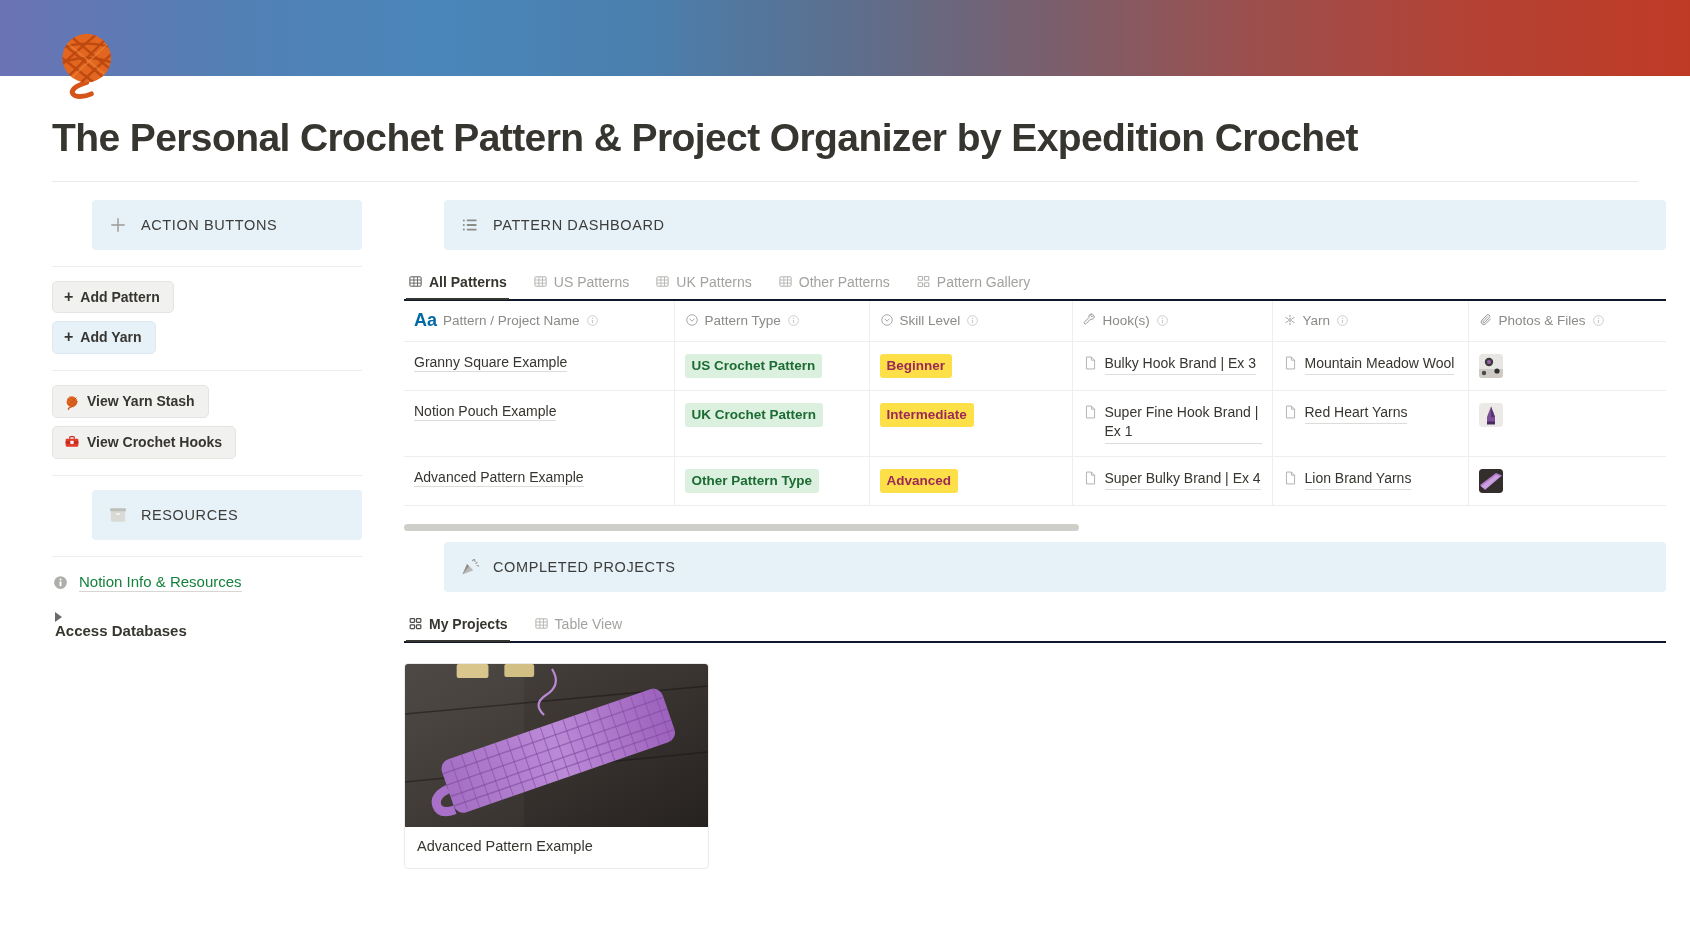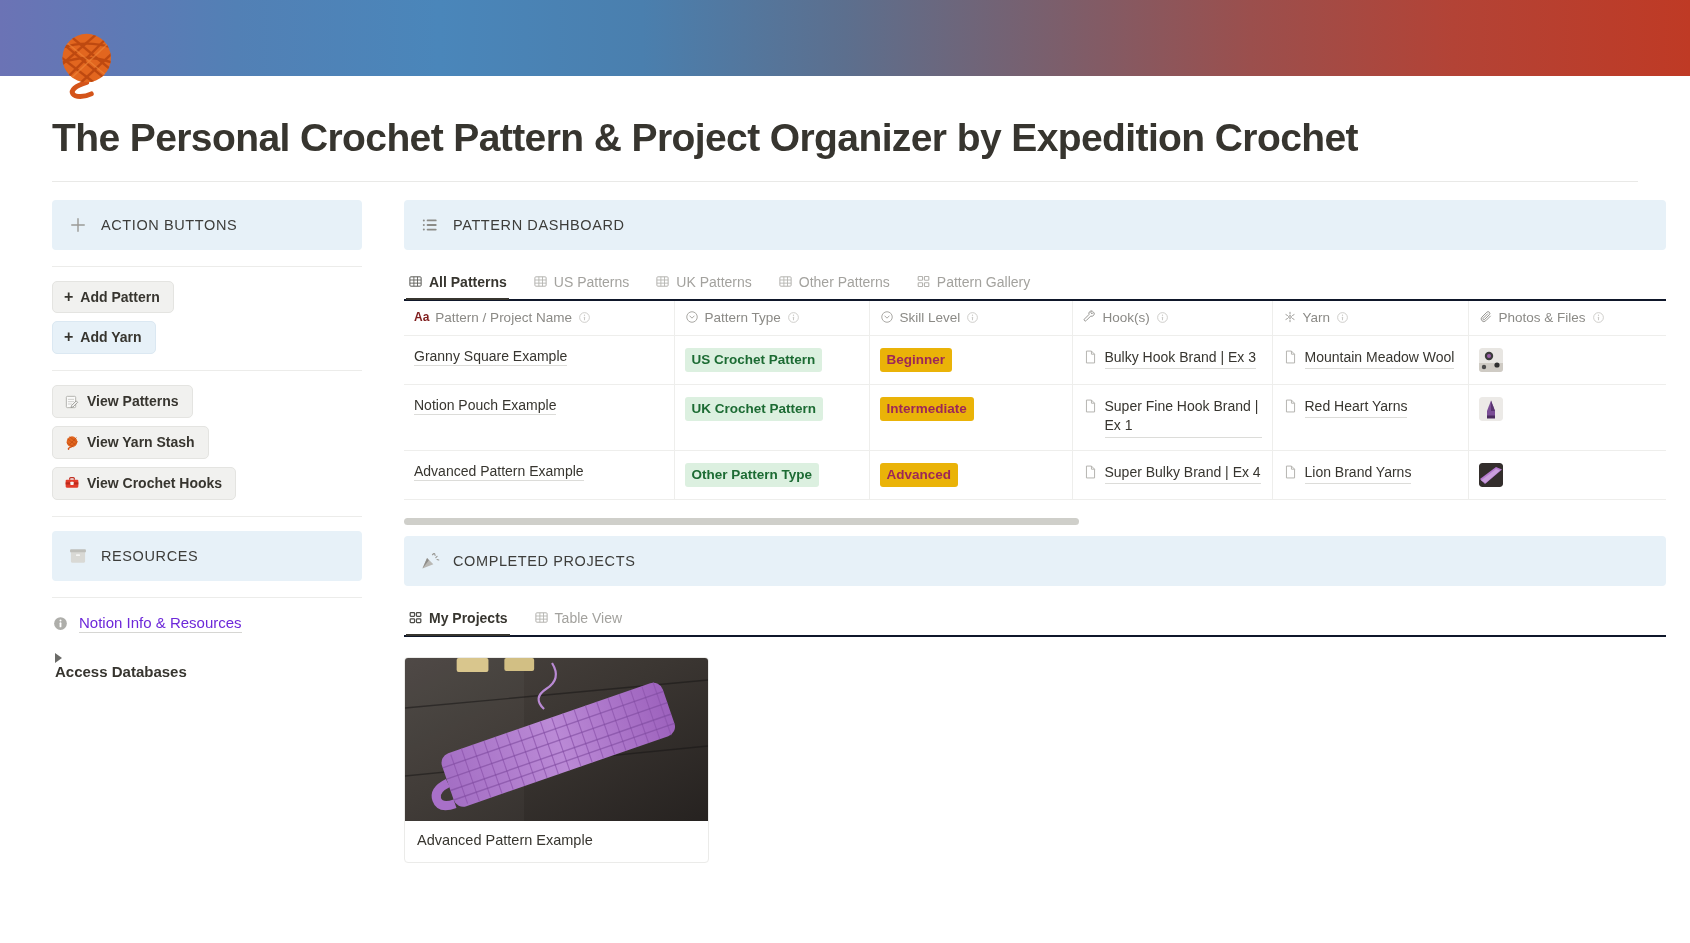--- a/index.html
+++ b/index.html
@@ -57,20 +57,21 @@
   .col-right { flex: 1; padding-top: 18px; padding-left: 42px; }
 
   
   .callout {
     background: #e7f1f8;
     border-radius: 4px;
     display: flex;
     align-items: center;
     gap: 13px;
     padding: 15px 16px;
+    margin-left: 40px;
   }
   .callout .ctitle {
     font-size: 14.5px;
     letter-spacing: .6px;
     color: #3d3d3a;
   }
   .callout-icon { width: 20px; height: 20px; flex: none; display:block; }
 
   .sec-divider { border-top: 1px solid #ececea; margin: 16px 0 14px 0; }
 
@@ -96,21 +97,21 @@
     position: relative; top: -0.5px;
   }
   .nbtn .bi { width: 16px; height: 16px; display:block; flex: none; }
 
   
   .res-link {
     display: flex; align-items: center; gap: 10px;
     margin-top: 16px; cursor: pointer;
   }
   .res-link .txt {
-    font-size: 15px; color: #6d28d9;
+    font-size: 15px; color: #15803d;
     border-bottom: 1px solid #d6d6d3;
     padding-bottom: 1px;
   }
   .toggle-row {
     display: flex; align-items: flex-start; 
     margin-top: 20px; margin-left: 3px; cursor: pointer; flex-direction: column;
   }
   .tri {
     width: 0; height: 0;
     border-left: 7px solid #6b6b68;
@@ -170,21 +171,21 @@
   }
   .tag {
     display: inline-block;
     border-radius: 3px;
     padding: 2px 7px;
     font-size: 13.5px;
     line-height: 1.5;
     font-weight: bold;
   }
   .tag.green { background: #dcf0e0; color: #1c6b33; }
-  .tag.pink  { background: #eab308; color: #9c2758; }
+  .tag.pink  { background: #fde047; color: #9c2758; }
   .rel {
     display: flex; align-items: flex-start; gap: 7px;
   }
   .rel .pg { width: 15px; height: 16px; flex:none; display:block; margin-top:1px; }
   .rel .rtxt {
     border-bottom: 1px solid #dcdcd9;
     line-height: 1.38;
     padding-bottom: 1px;
   }
 
@@ -279,30 +280,20 @@
 
     <div class="btn-row">
       <div class="nbtn blue">
         <span class="plus">+</span>
         <span>Add Yarn</span>
       </div>
     </div>
 
     <div class="sec-divider"></div>
 
-    <div class="btn-row">
-      <div class="nbtn">
-        <svg class="bi" viewBox="0 0 24 24">
-          <rect x="3.5" y="3.5" width="14" height="17" rx="1.6" fill="#fbfbfa" stroke="#a9a9a5" stroke-width="1.3"></rect>
-          <path d="M6.5 8h8M6.5 11.5h8M6.5 15h5" stroke="#c3c3bf" stroke-width="1.2" stroke-linecap="round"></path>
-          <path d="M20.5 12.5l-7 7-3 .8.8-3 7-7z" fill="#f2f2f0" stroke="#8f8f8b" stroke-width="1.2" stroke-linejoin="round"></path>
-        </svg>
-        <span>View Patterns</span>
-      </div>
-    </div>
 
     <div class="btn-row">
       <div class="nbtn">
         <svg class="bi" viewBox="0 0 24 24">
           <path d="M12 19 C7 20.5 5.5 22.5 7 23" fill="none" stroke="#d4541a" stroke-width="1.8" stroke-linecap="round"></path>
           <circle cx="12" cy="11.5" r="8" fill="#e2661f"></circle>
           <g stroke="#b8450f" stroke-width="1" fill="none" opacity=".85">
             <path d="M5 7l12 9"></path>
               <path d="M8 4l11 8"></path>
               <path d="M4 13l10 6.5"></path>
@@ -418,21 +409,21 @@
           <col style="width:195px">
           <col style="width:203px">
         <col style="width:200px">
           <col style="width:196px">
           <col style="width:198px">
       </colgroup>
       <thead>
       <tr>
         <th>
           <span class="hwrap">
-            <span style="color:#7f1d1d;font-size:12px;font-weight:600">Aa</span>
+            <span style="color:#0369a1;font-size:18px;font-weight:600">Aa</span>
             <span>Pattern / Project Name</span>
             <svg class="info" viewBox="0 0 24 24">
               <circle cx="12" cy="12" r="9" fill="none" stroke="#b9b8b4" stroke-width="1.7"></circle>
               <circle cx="12" cy="7.8" r="1.2" fill="#b9b8b4"></circle>
               <rect x="11" y="10.5" width="2" height="6.6" rx="1" fill="#b9b8b4"></rect>
             </svg>
           </span>
         </th>
         <th>
           <span class="hwrap">

